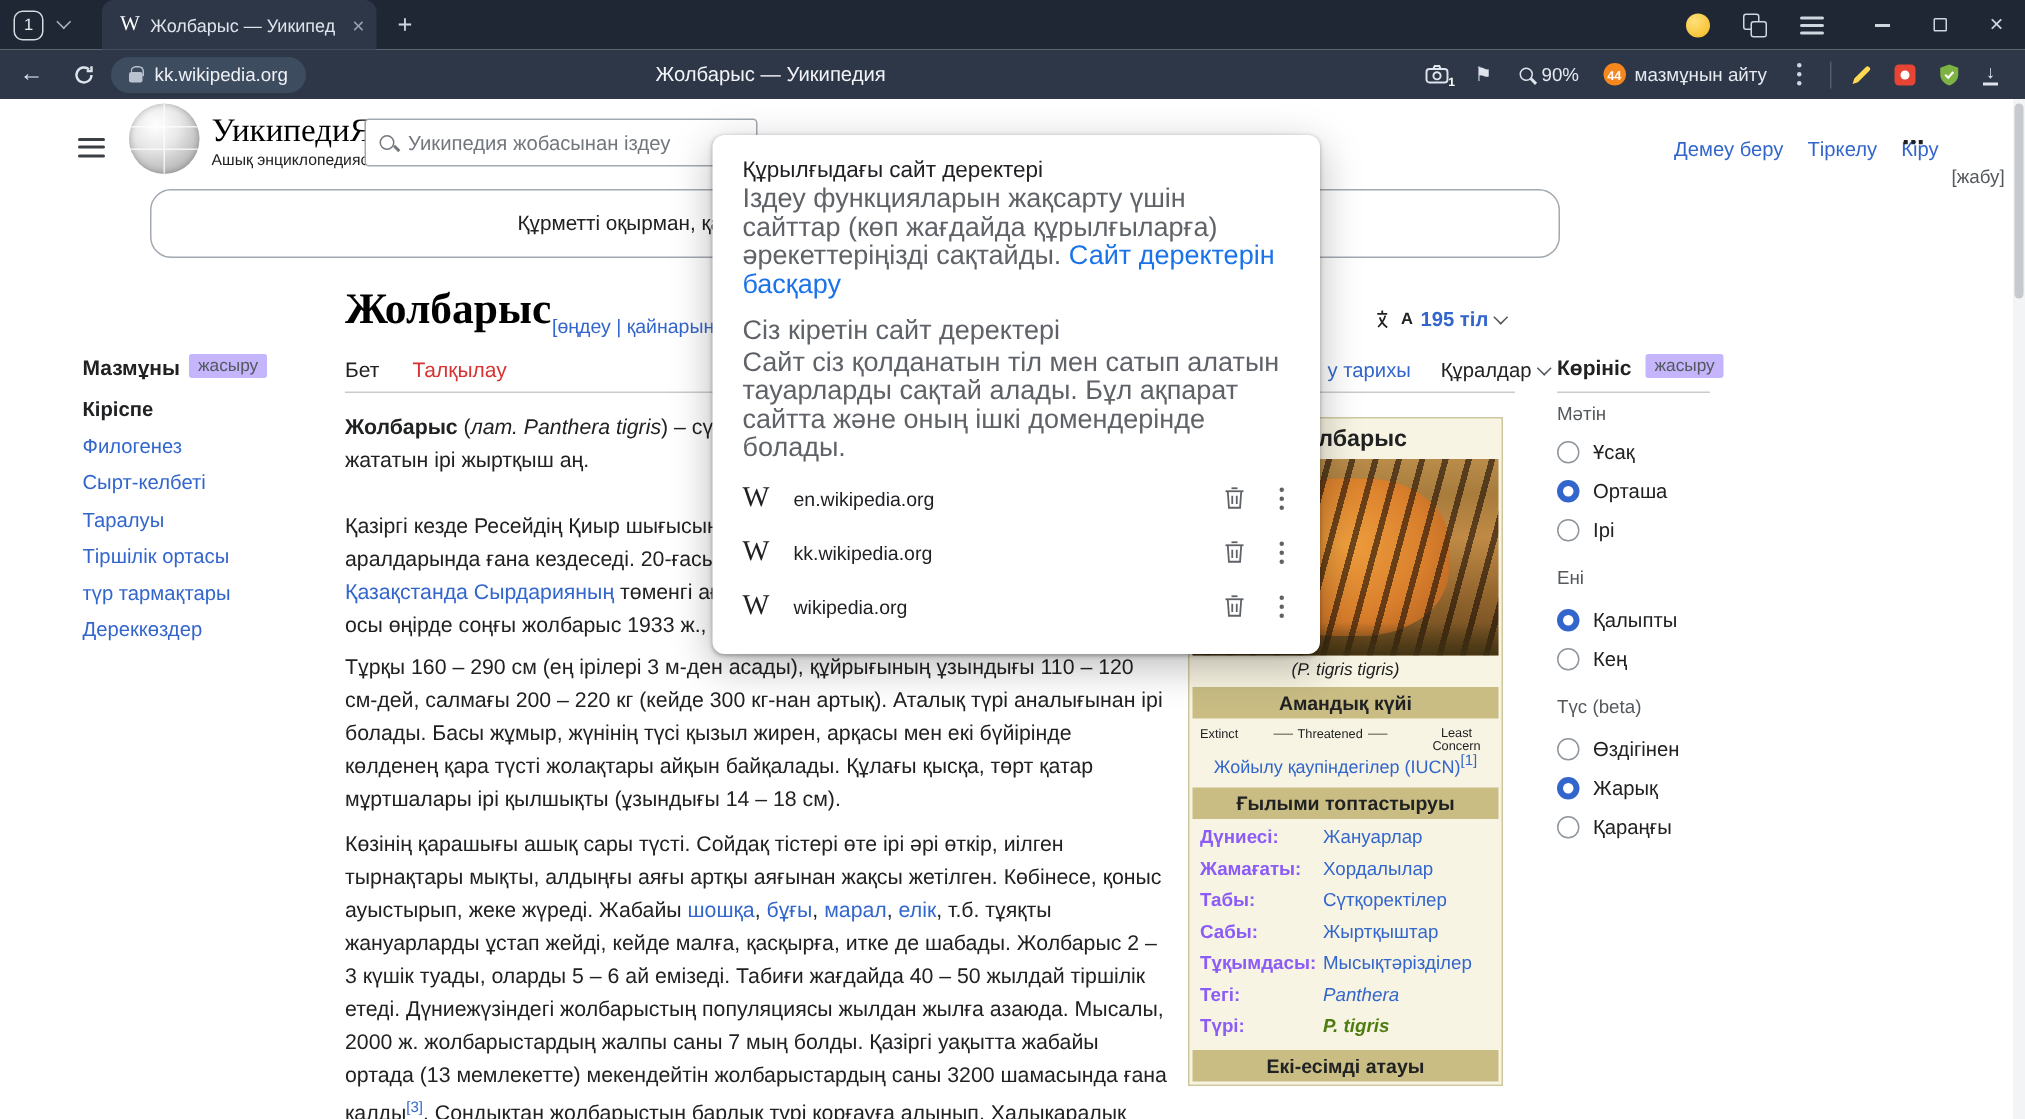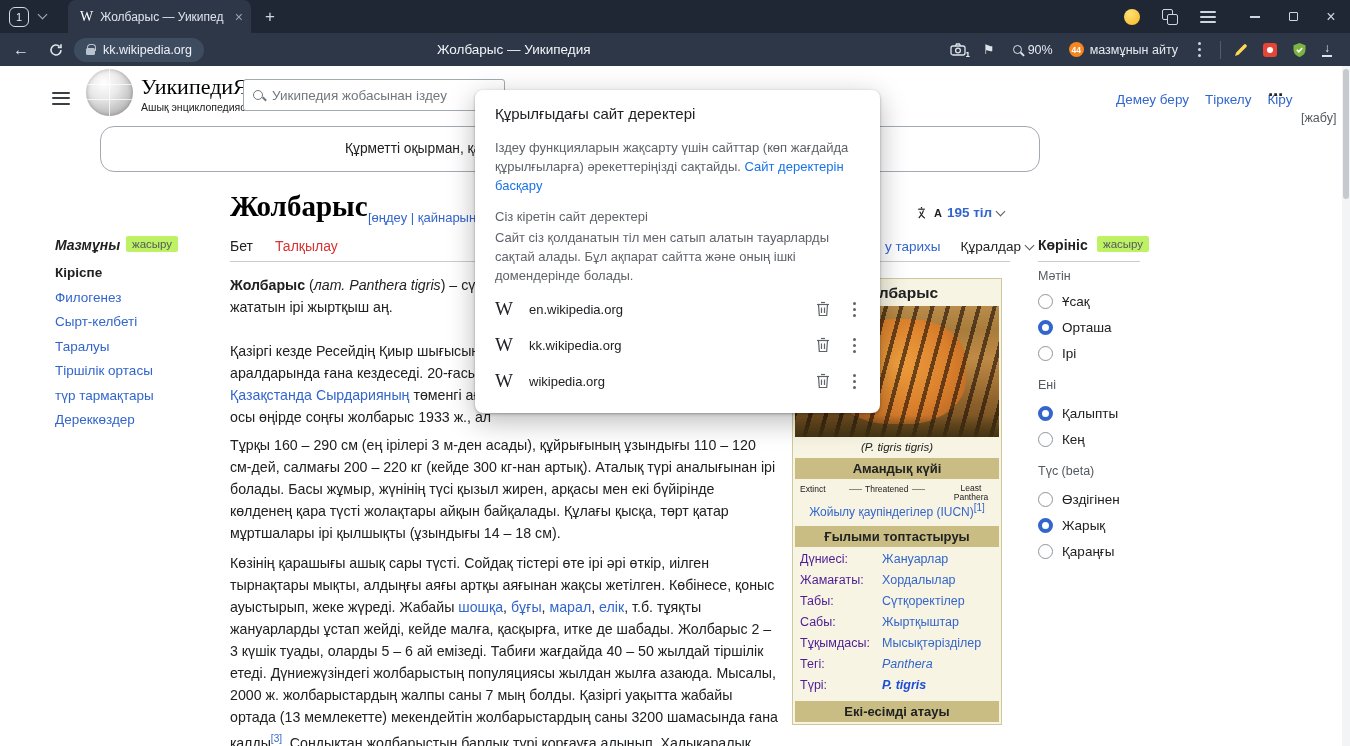--- a/index.html
+++ b/index.html
@@ -103,23 +103,23 @@
 #lang b{font-size:13.5px;color:#36c;}
 .chev-g{width:7px;height:7px;border-right:1.6px solid #54595d;border-bottom:1.6px solid #54595d;
         transform:rotate(45deg);display:inline-block;margin-top:-3px;}
 #tabs-left{left:230px;top:172px;display:flex;gap:22px;font-size:14px;}
 #tab-talk{color:#d73333;}
 #tabs-right{left:885px;top:173px;display:flex;gap:20px;font-size:13.5px;align-items:center;text-align:right;}
 #tabs-right a{color:#36c;}
 #tabs-right .dark{color:#202122;display:flex;align-items:center;gap:5px;}
 #rule-main{left:230px;top:195px;width:780px;height:1px;background:#c8ccd1;}
 #rule-right{left:1038px;top:195px;width:102px;height:1px;background:#c8ccd1;}
-#toc-head{left:55px;top:171px;font-size:14px;font-weight:bold;font-style:italic;}
+#toc-head{left:55px;top:171px;font-size:14px;font-weight:bold;}
 #toc-hide{left:126px;top:170px;}
-.pill{font-size:11.5px;color:#54595d;background:#bef264;border-radius:2px;padding:2px 6px;}
+.pill{font-size:11.5px;color:#54595d;background:#c4b5fd;border-radius:2px;padding:2px 6px;}
 #toc-list{left:55px;top:199px;display:flex;flex-direction:column;gap:9.5px;font-size:13.5px;}
 #toc-list a{color:#36c;}
 #toc-list .cur{color:#202122;font-weight:bold;}
 #app-head{left:1038px;top:171px;font-size:14px;font-weight:bold;}
 #app-hide{left:1097px;top:170px;}
 .applabel{font-size:12.5px;color:#54595d;}
 .radio-row{display:flex;align-items:center;gap:9px;font-size:13.5px;color:#202122;}
 .rb{width:15px;height:15px;border-radius:50%;border:1.8px solid #8f959c;background:#fff;flex:none;}
 .rb.sel{border:4.6px solid #36c;}
 #r-usaq{left:1038px;top:228px;} #r-orta{left:1038px;top:254px;} #r-iri{left:1038px;top:280px;}
@@ -157,35 +157,35 @@
 .scale-mid:before,.scale-mid:after{content:"";width:13px;height:1px;background:#8a8878;}
 .scale-right{width:46px;text-align:center;line-height:9px;}
 .iucn-row{display:flex;justify-content:center;gap:4px;padding:5px 0 4px;}
 .iucn{width:21px;height:21px;border-radius:50%;background:#efeee3;border:1px solid #b9b6a2;
       display:flex;align-items:center;justify-content:center;font-size:8px;color:#57554a;font-weight:bold;}
 .iucn.sel{background:#cd6a2e;border-color:#cd6a2e;color:#fff;}
 .ib-link{text-align:center;font-size:12px;padding:0 0 4px;}
 .ib-link a{color:#36c;}
 .tax{padding:2px 0;}
 .tax-row{display:flex;font-size:12.5px;line-height:21px;padding:0 5px;}
-.tax-row .rk{width:82px;flex:none;color:#4c1d95;}
+.tax-row .rk{width:82px;flex:none;color:#8b5cf6;font-weight:bold;}
 .tax-row a{color:#36c;}
 .it{font-style:italic;}
-.bd{font-weight:bold;color:#1d4ed8;}
+.bd{font-weight:bold;color:#4d7c0f;}
 
 
 #scroll{position:absolute;right:0;top:66px;width:8px;height:680px;background:#f3f4f5;z-index:150;}
 #scroll i{position:absolute;left:1px;top:3px;width:6px;height:130px;border-radius:3px;background:#c6cace;display:block;}
 
 
 #dialog{position:absolute;left:475px;top:90px;width:405px;background:#fff;border-radius:8px;
         box-shadow:0 1px 3px rgba(0,0,0,.3),0 8px 28px rgba(0,0,0,.28);z-index:300;
         padding:15px 20px 14px;}
-#dlg-title{font-size:15px;color:#202124;margin-bottom:16px;}
-.dlg-gray{font-size:13px;line-height:19px;color:#5f6368;}
+#dlg-title{font-size:15px;color:#202124;margin-bottom:1px;}
+.dlg-gray{font-size:18px;line-height:19px;color:#5f6368;}
 #dlg-intro{margin-bottom:12px;}
 #dlg-intro a{color:#1a73e8;}
 #dlg-section{margin-bottom:2px;}
 #dlg-desc{margin-bottom:6px;}
 .site-row{height:36px;display:flex;align-items:center;}
 .site-w{font-family:"Liberation Serif","DejaVu Serif",serif;font-size:19px;color:#202124;width:26px;}
 .site-domain{font-size:13px;color:#202124;flex:1;margin-left:8px;}
 .trash{margin-right:18px;display:flex;}
 .kdots2{width:12px;display:flex;flex-direction:column;align-items:center;}
 .kdots2 i{width:3px;height:3px;border-radius:50%;background:#5f6368;margin:1.5px 0;display:block;}
@@ -411,21 +411,21 @@
     <div class="tiger">
       <span class="tbody"></span>
         <span class="tstripes"></span>
         <span class="tgrass"></span>
     </div>
     <div class="ib-caption">(P. tigris tigris)</div>
     <div class="ib-head">Амандық күйі</div>
     <div class="scale-labels">
       <span>Extinct</span>
       <span class="scale-mid">Threatened</span>
-      <span class="scale-right">Least Panthera</span>
+      <span class="scale-right">Least Concern</span>
     </div>
     <div class="ib-link">
       <a>Жойылу қаупіндегілер (IUCN)</a><sup><a>[1]</a></sup>
     </div>
     <div class="ib-head">Ғылыми топтастыруы</div>
     <div class="tax">
       <div class="tax-row">
           <span class="rk">Дүниесі:</span>
           <a>Жануарлар</a>
         </div>

